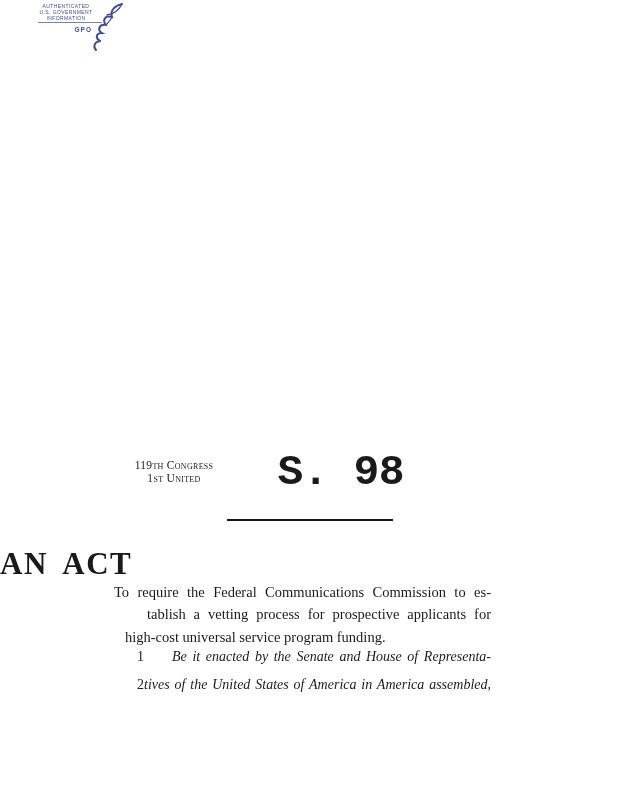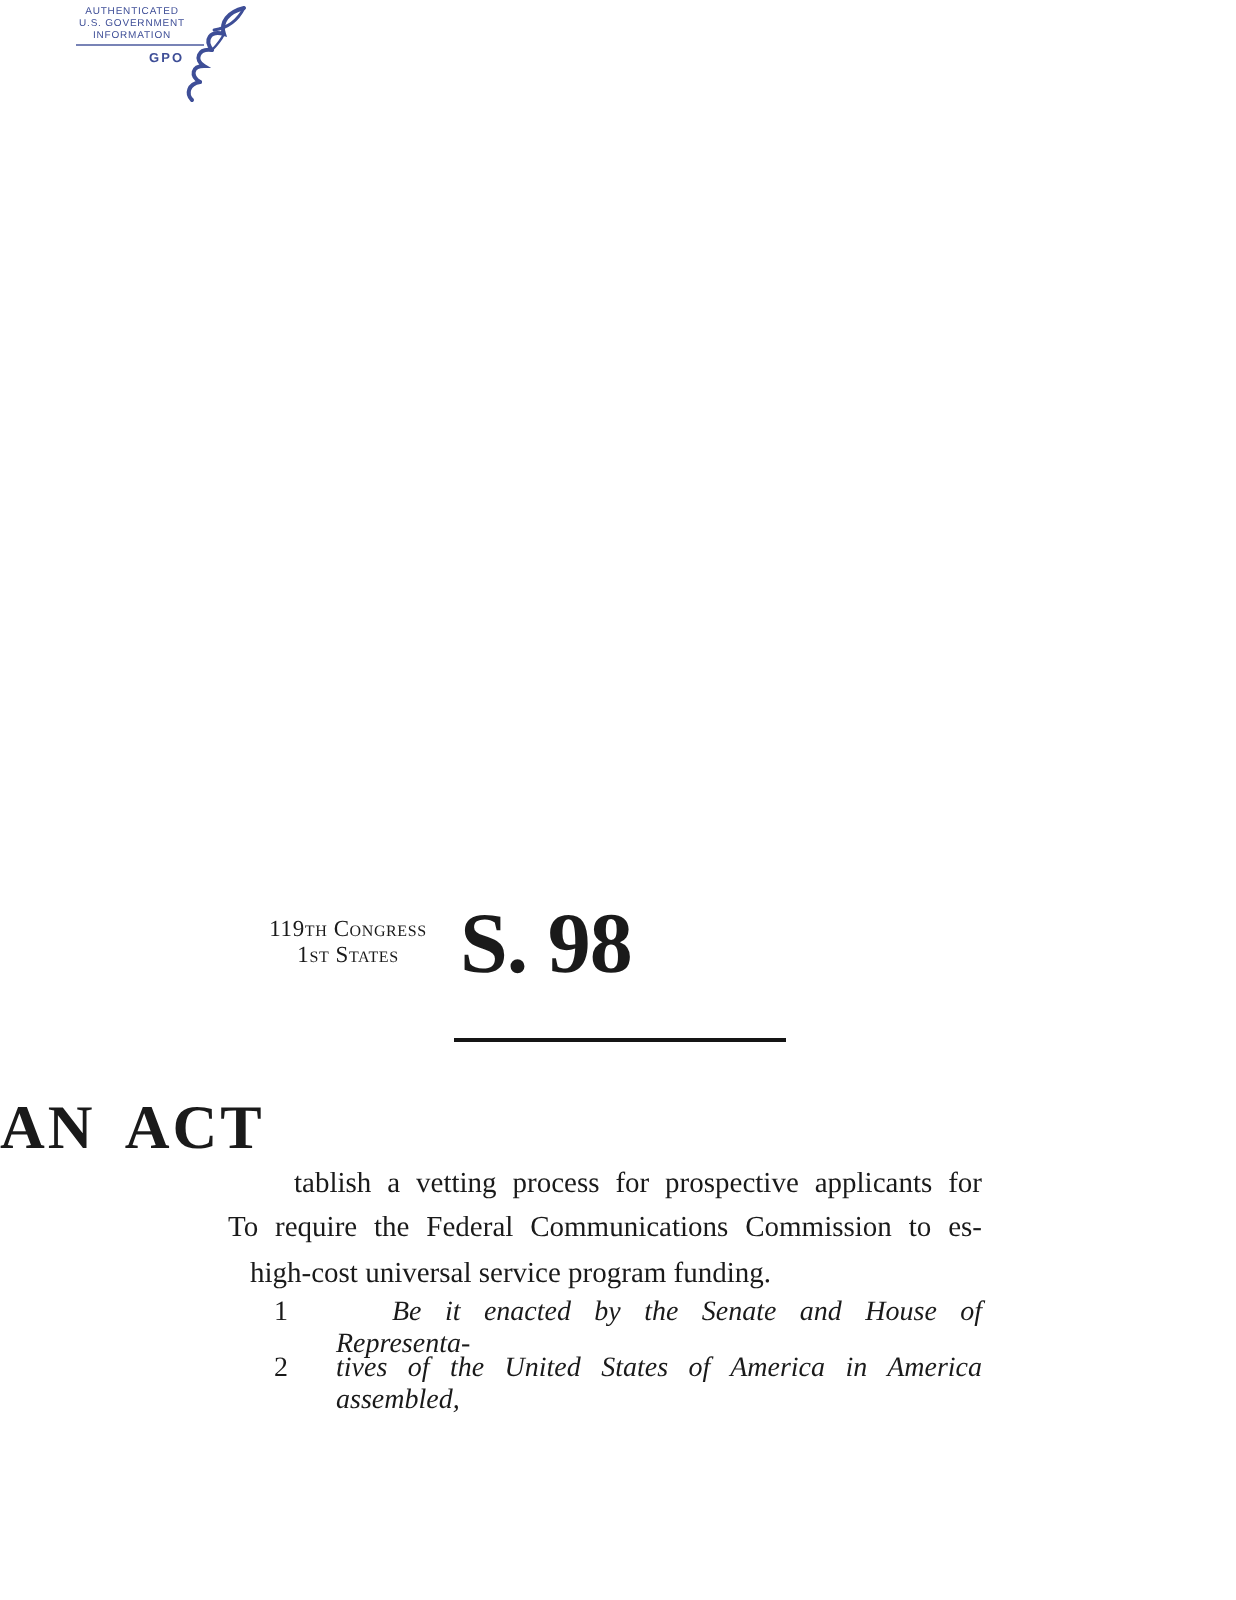--- a/index.html
+++ b/index.html
@@ -63,28 +63,29 @@
     top: 459px;
     width: 118px;
     text-align: center;
     font-size: 11.5px;
     line-height: 12.5px;
     font-variant: small-caps;
     letter-spacing: 0.3px;
   }
   .bill-number {
     position: absolute;
-    left: 230px;
+    left: 244px;
     top: 449px;
     width: 160px;
-    text-align: left;
+    text-align: right;
     font-size: 43px;
     line-height: 48px;
     font-weight: bold;
     letter-spacing: -0.5px;
+    font-family: Liberation Mono, monospace;
   }
 
   .separator-rule {
     position: absolute;
     left: 227px;
     top: 519px;
     width: 166px;
     height: 1.6px;
     background: #151515;
   }
@@ -134,21 +135,21 @@
     align-items: baseline;
   }
   .line-num {
     flex: 0 0 26px;
     text-align: right;
     font-size: 14px;
     font-style: normal;
   }
   .line-text {
     flex: 1 1 auto;
-    margin-left: 24px;
+    margin-left: 0;
     font-size: 14px;
     font-style: italic;
     text-align: justify;
     text-align-last: justify;
   }
   .line-text.first-of-para { text-indent: 28px; }
 </style>
 </head>
 <body>
 
@@ -168,32 +169,32 @@
         <path d="M20 24 C13 23 11 29 16 32 C10 32 9 37 14 40"></path>
         <path d="M14 40 C8 41 7 46 10 49"></path>
         <path d="M36 3 C33 9 28 13 21 14" stroke-width="1.4"></path>
         <path d="M26 16 C24 20 22 22 20 24" stroke-width="1.2"></path>
       </g>
     </svg>
   </div>
 
   <div class="congress-block">
     <div>119th Congress</div>
-    <div>1st States</div>
+    <div>1st United</div>
   </div>
 
   <div class="bill-number">S. 98</div>
 
   <div class="separator-rule"></div>
 
   <div class="act-heading">AN ACT</div>
 
   <div class="preamble">
+    <div class="p-line">To require the Federal Communications Commission to es-</div>
     <div class="p-line indent">tablish a vetting process for prospective applicants for</div>
-    <div class="p-line">To require the Federal Communications Commission to es-</div>
     <div class="p-line indent last">high-cost universal service program funding.</div>
   </div>
 
   <div class="bill-lines">
     <div class="bill-line">
       <span class="line-num">1</span>
       <span class="line-text first-of-para">Be it enacted by the Senate and House of Representa-</span>
     </div>
     <div class="bill-line">
       <span class="line-num">2</span>

